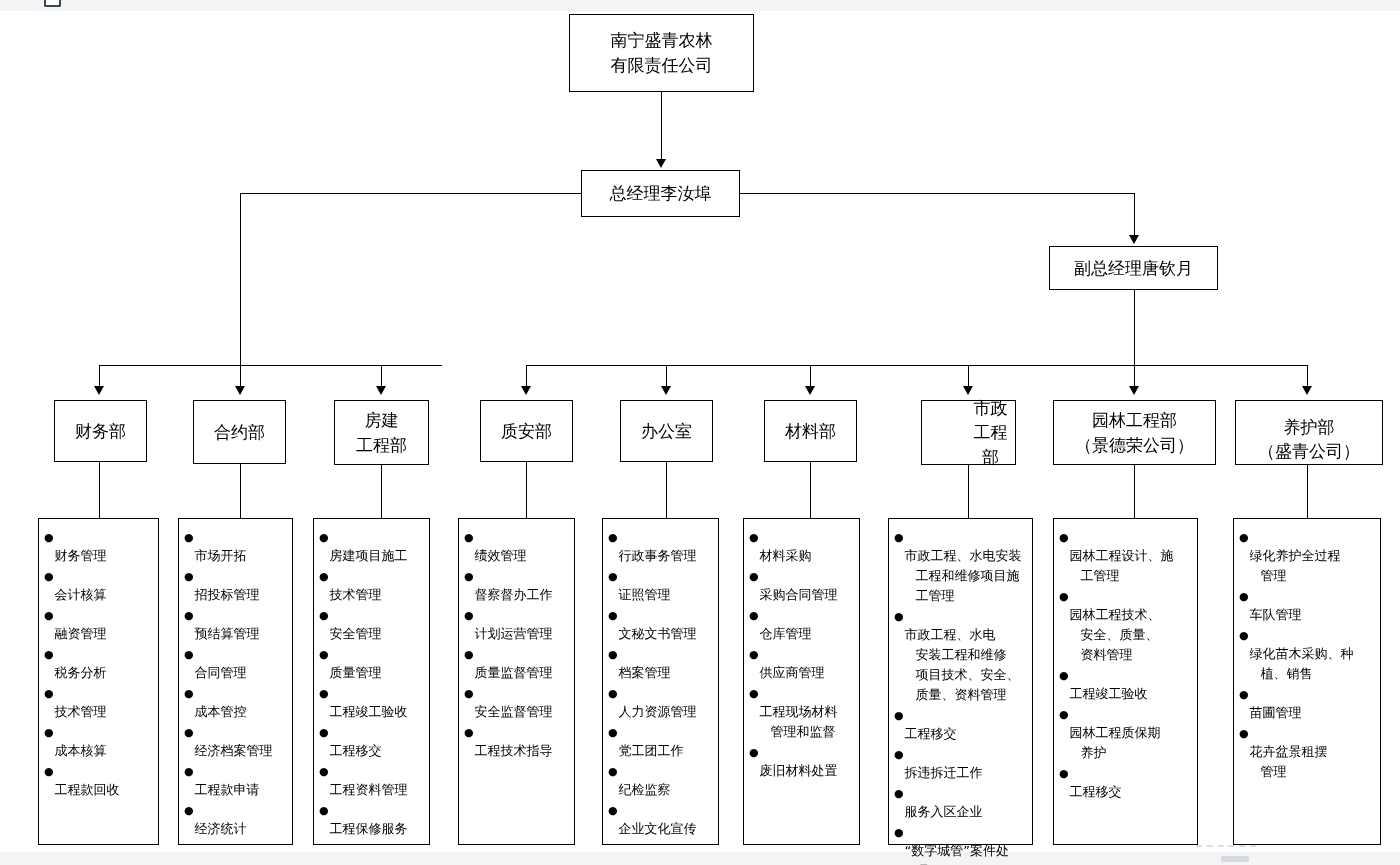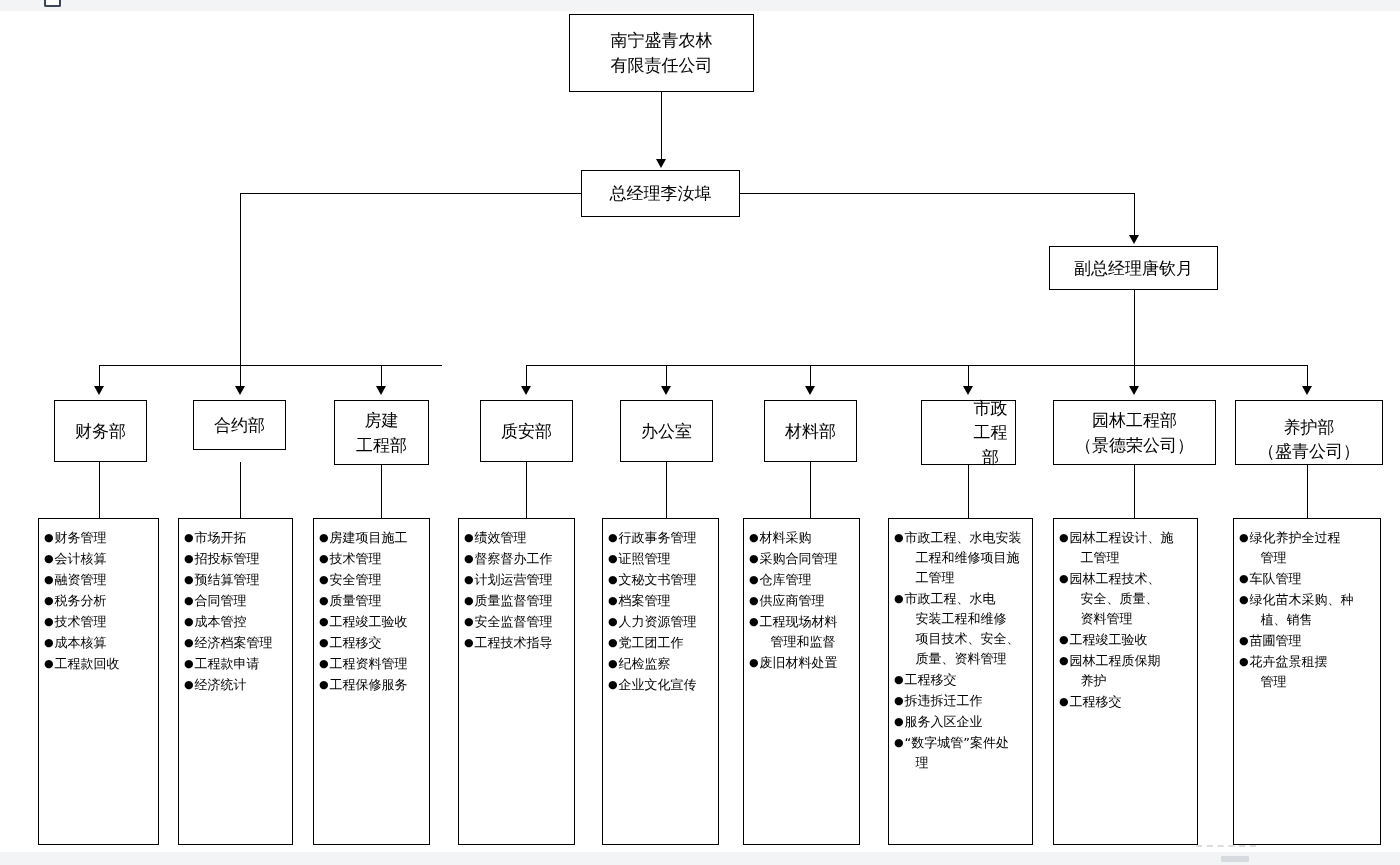--- a/index.html
+++ b/index.html
@@ -31,21 +31,21 @@
   .b-dept{font-size:17px;}
   
   .listbox{
     position:absolute;box-sizing:border-box;
     border:1px solid #000;background:#fff;
     padding:9px 4px 6px 5px;
     font-size:13px;line-height:1.0;color:#000;
   }
   .li{display:flex;align-items:flex-start;margin-bottom:1px;}
   .li .bullet{flex:0 0 auto;font-size:11px;line-height:20px;margin-right:1px;}
-  .li .txt{flex:1 1 auto;line-height:20px;}
+  .li .txt{flex:1 1 auto;line-height:20px;margin-top:18px;}
   .li .txt .cont{display:block;padding-left:11px;font-family:Liberation Serif, serif;}
   
   .ln{position:absolute;background:#000;}
   .hln{height:1px;}
   .vln{width:1px;}
   .arrow{position:absolute;width:0;height:0;border-left:5px solid transparent;border-right:5px solid transparent;border-top:9px solid #000;}
 </style>
 </head>
 <body>
 
@@ -114,21 +114,21 @@
   <div class="ln vln" style="left:968px;top:465px;height:53px;"></div>
   <div class="ln vln" style="left:1134px;top:465px;height:53px;"></div>
   <div class="ln vln" style="left:1307px;top:465px;height:53px;"></div>
 
   <div class="box b-dept" style="left:54px;top:400px;width:93px;height:62px;">
     <div>
       <span class="t">财务部</span>
       <span class="t"></span>
     </div>
   </div>
-  <div class="box b-dept" style="left:193px;top:400px;width:93px;height:50px;">
+  <div class="box b-dept" style="left:193px;top:400px;width:93px;height:64px;">
     <div>
       <span class="t">合约部</span>
       <span class="t"></span>
     </div>
   </div>
   <div class="box b-dept" style="left:334px;top:400px;width:95px;height:65px;">
     <div>
       <span class="t">房建</span>
       <span class="t">工程部</span>
     </div>

